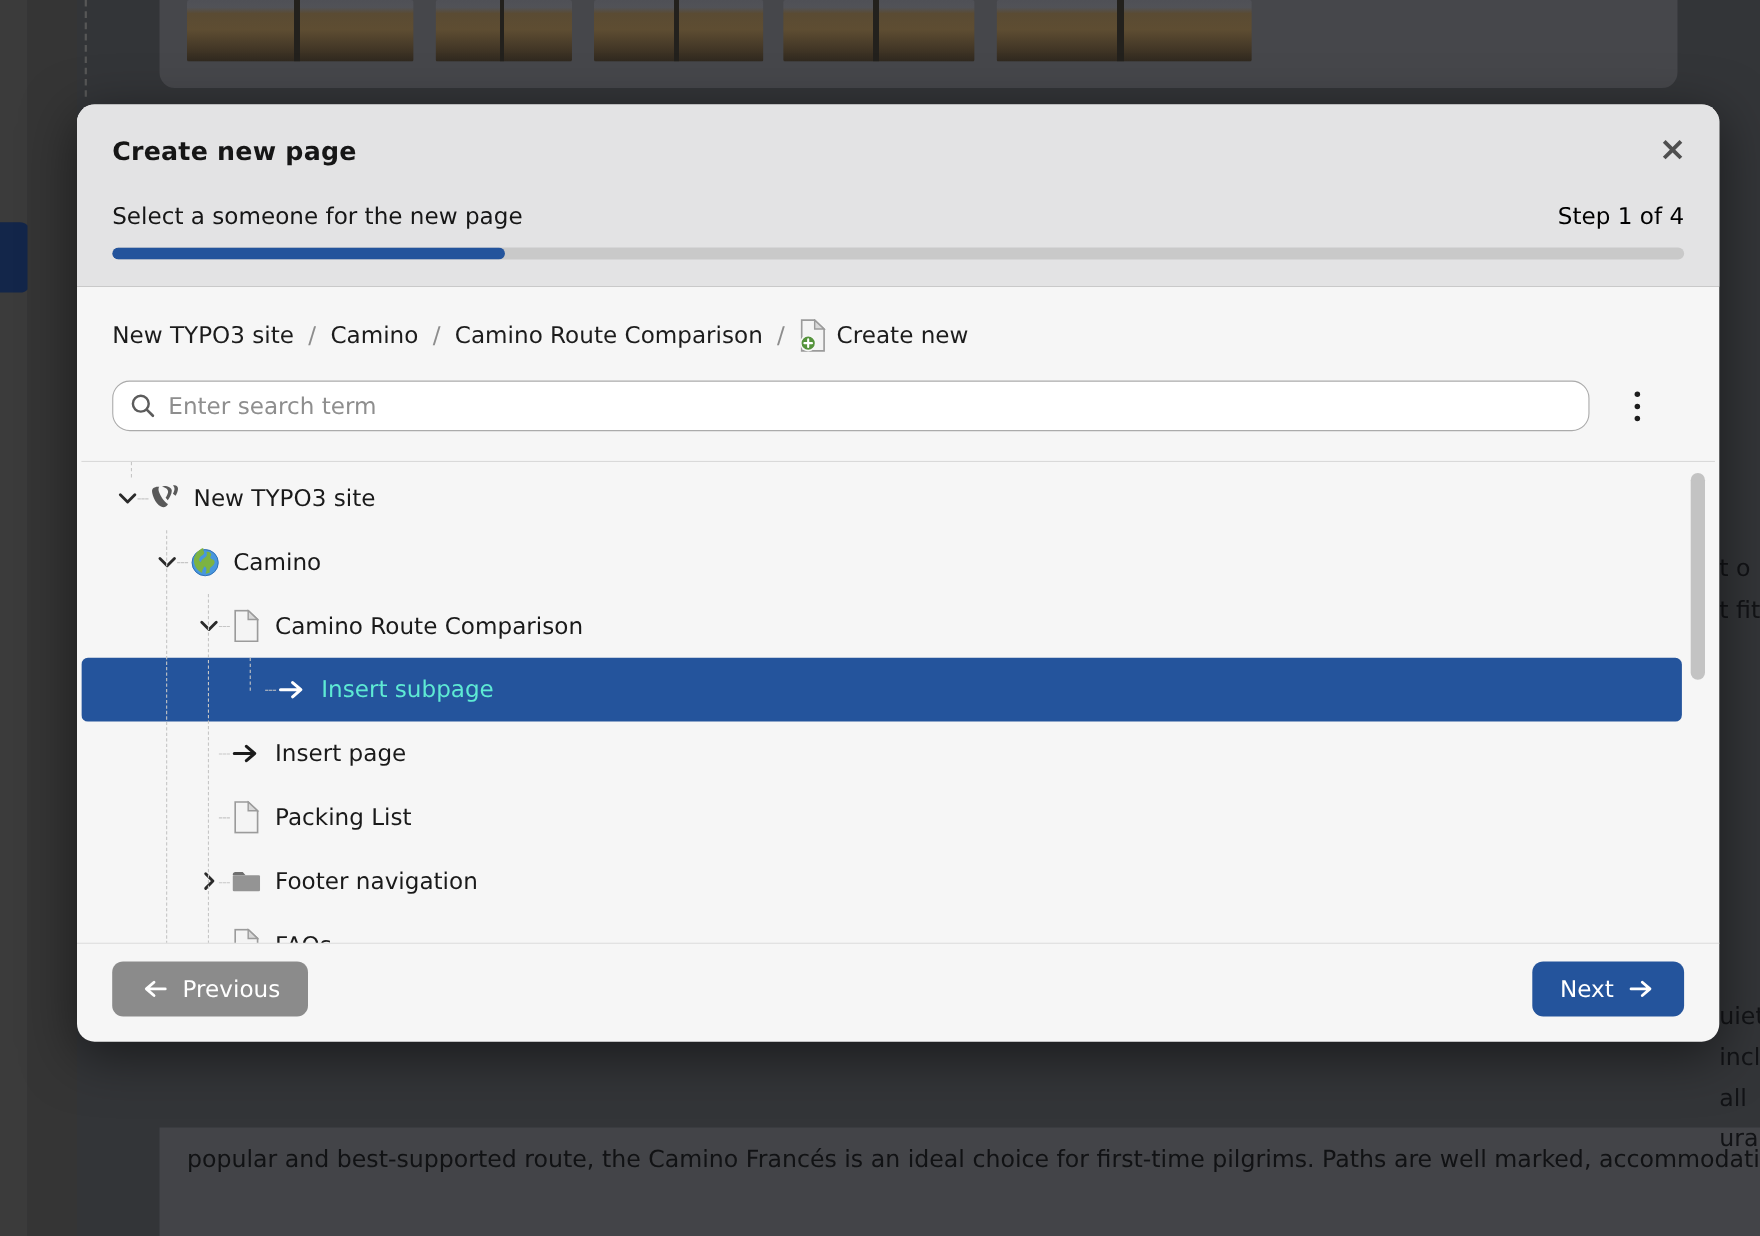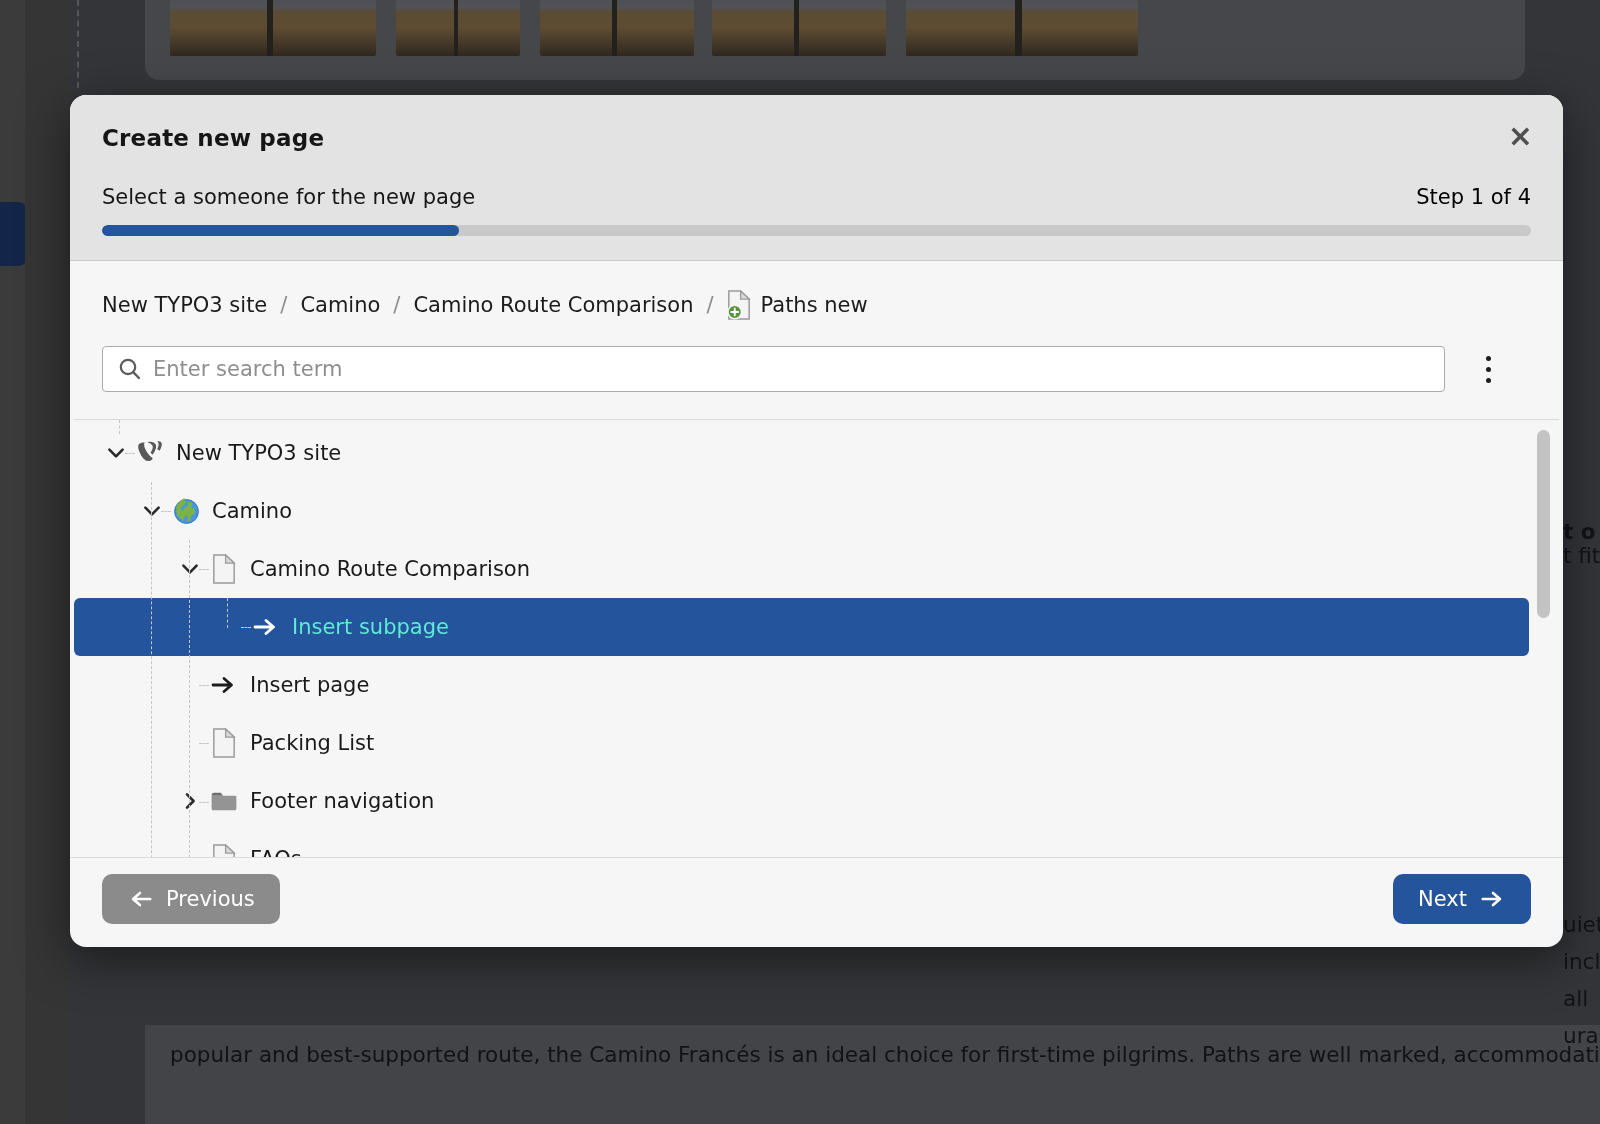--- a/index.html
+++ b/index.html
@@ -56,21 +56,21 @@
   .modal-body { flex: 1; padding: 0 32px; overflow: hidden; }
 
   .breadcrumb { margin-top: 29px; display: flex; align-items: center; font-size: 21px; color: #1c1c1c; }
   .crumb { white-space: nowrap; }
   .crumb-sep { color: #8d8d8d; margin: 0 13px; }
   .crumb-action { display: flex; align-items: center; gap: 10px; }
 
   .search-row { margin-top: 26px; display: flex; align-items: center; }
   .search-box {
     flex: 1; height: 46px; background: #ffffff;
-    border: 1.5px solid #ababab; border-radius: 4px;
+    border: 1.5px solid #ababab; border-radius: 16px;
     display: flex; align-items: center; padding: 0 14px;
   }
   .search-box input {
     flex: 1; border: none; outline: none; background: transparent;
     font-size: 21px; color: #1a1a1a; margin-left: 10px;
     font-family: "DejaVu Sans", "Liberation Sans", sans-serif;
   }
   .search-box input::placeholder { color: #8e8e8e; }
   .kebab-btn {
     width: 86px; height: 46px; background: none; border: none; cursor: pointer;
@@ -152,21 +152,21 @@
     <div class="bg-thumb" style="left:251px; width:124px;"></div>
     <div class="bg-thumb" style="left:395px; width:154px;"></div>
     <div class="bg-thumb" style="left:567px; width:174px;"></div>
     <div class="bg-thumb" style="left:761px; width:232px;"></div>
   </div>
 
   <div class="bg-card-bottom">
     <div class="bg-par-line l1">popular and best-supported route, the Camino Francés is an ideal choice for first-time pilgrims. Paths are well marked, accommodation</div>
   </div>
 
-  <div class="bg-frag" style="top:519px;font-weight:bold;">t o</div>
+  <div class="bg-frag" style="top:505px;">t o</div>
   <div class="bg-frag" style="top:543px;">t fit</div>
   <div class="bg-frag" style="top:912px;">uiet</div>
   <div class="bg-frag" style="top:949px;">incl</div>
   <div class="bg-frag" style="top:986px;">all</div>
   <div class="bg-frag" style="top:1023px;">ural</div>
 </div>
 
 <div class="modal">
 
   <div class="modal-header">
@@ -192,21 +192,21 @@
       <span class="crumb-sep">/</span>
       <span class="crumb-action">
         <span>
           <svg width="24" height="30" viewBox="0 0 22 28">
             <path d="M1.5 1 h11 L20.5 8.5 V27 H1.5 Z" fill="#f4f4f4" stroke="#9b9b9b" stroke-width="1.4"></path>
             <path d="M12.5 1 V8.5 H20.5 Z" fill="#d9d9d9" stroke="#9b9b9b" stroke-width="1.2"></path>
             <circle cx="7" cy="20.5" r="6.3" fill="#55933c" stroke="#f6f6f6" stroke-width="1.4"></circle>
             <path d="M7 17.3 V23.7 M3.8 20.5 H10.2" stroke="#ffffff" stroke-width="1.8" stroke-linecap="round"></path>
           </svg>
         </span>
-        <span>Paths new</span>
+        <span>Create new</span>
       </span>
     </div>
 
     <div class="search-row">
       <div class="search-box">
         <span>
           <svg width="26" height="26" viewBox="0 0 26 26">
             <circle cx="11" cy="11" r="7.2" fill="none" stroke="#5c5c5c" stroke-width="2.2"></circle>
             <path d="M16.4 16.4 L22 22" stroke="#5c5c5c" stroke-width="2.4" stroke-linecap="round"></path>
           </svg>

